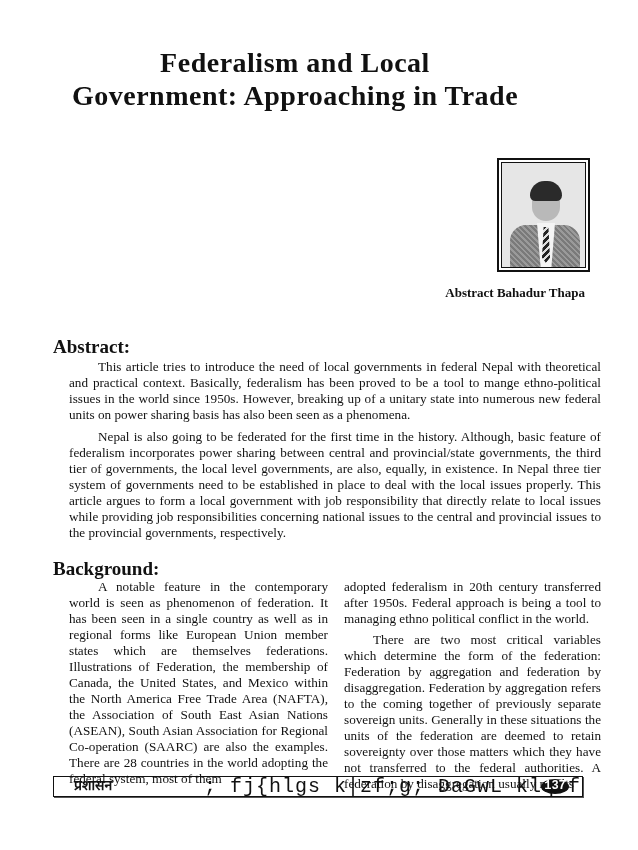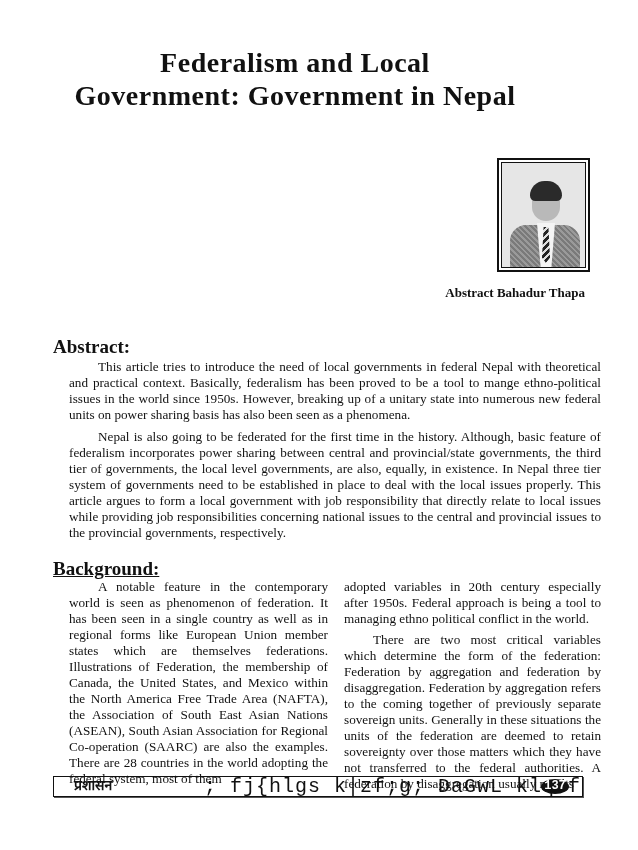--- a/index.html
+++ b/index.html
@@ -18,44 +18,44 @@
   .footer { position: absolute; left: 53px; top: 776px; width: 528px; height: 19px; border: 1.5px solid #111; box-shadow: 1px 1px 0 #555; font-family: Liberation Mono, monospace; }
   .footer-left { position: absolute; left: 20px; top: 0px; font-weight: bold; font-size: 14px; line-height: 19px; }
   .footer-center { position: absolute; left: 150px; top: 0px; font-size: 20px; line-height: 19px; letter-spacing: 1px; }
   .page-num { position: absolute; right: 13px; top: 2px; width: 28px; height: 15px; border-radius: 50%; background: #111; color: #fff; font-size: 12px; line-height: 15px; text-align: center; font-weight: bold; }
 </style>
 </head>
 <body>
 
 <div class="title">
   <div>Federalism and Local</div>
-  <div>Government: Government in Nepal</div>
+  <div>Government: Approaching in Trade</div>
 </div>
 
 <div class="photo-frame">
   <div class="photo-inner">
     <div class="ph-suit"></div>
     <div class="ph-shirt"></div>
     <div class="ph-tie"></div>
     <div class="ph-face"></div>
     <div class="ph-hair"></div>
   </div>
 </div>
 
 <div class="author">Abstract Bahadur Thapa</div>
 
 <div class="section-head" style="top:316px;">Abstract:</div>
 
 <p class="para" style="left:53px; top:343px; width:532px;">This article tries to introduce the need of local governments in federal Nepal with theoretical and practical context. Basically, federalism has been proved to be a tool to mange ethno-political issues in the world since 1950s. However, breaking up of a unitary state into numerous new federal units on power sharing basis has also been seen as a phenomena.</p>
 <p class="para" style="left:53px; top:413px; width:532px;">Nepal is also going to be federated for the first time in the history. Although, basic feature of federalism incorporates power sharing between central and provincial/state governments, the third tier of governments, the local level governments, are also, equally, in existence. In Nepal three tier system of governments need to be established in place to deal with the local issues properly. This article argues to form a local government with job responsibility that directly relate to local issues while providing job responsibilities concerning national issues to the central and provincial issues to the provincial governments, respectively.</p>
 
-<div class="section-head" style="top:538px;text-decoration:underline;">Background:</div>
+<div class="section-head" style="top:538px;">Background:</div>
 
 <p class="para" style="left:53px; top:563px; width:259px;">A notable feature in the contemporary world is seen as phenomenon of federation. It has been seen in a single country as well as in regional forms like European Union member states which are themselves federations. Illustrations of Federation, the membership of Canada, the United States, and Mexico within the North America Free Trade Area (NAFTA), the Association of South East Asian Nations (ASEAN), South Asian Association for Regional Co-operation (SAARC) are also the examples. There are 28 countries in the world adopting the federal system, most of them</p>
 
-<p class="para" style="left:328px; top:563px; width:257px; text-indent:0;">adopted variables in 20th century especially after 1950s. Federal approach is being a tool to managing ethno political conflict in the world.</p>
+<p class="para" style="left:328px; top:563px; width:257px; text-indent:0;">adopted federalism in 20th century transferred after 1950s. Federal approach is being a tool to managing ethno political conflict in the world.</p>
 <p class="para" style="left:328px; top:616px; width:257px;">There are two most critical variables which determine the form of the federation: Federation by aggregation and federation by disaggregation. Federation by aggregation refers to the coming together of previously separate sovereign units. Generally in these situations the units of the federation are deemed to retain sovereignty over those matters which they have not transferred to the federal authorities. A federation by disaggregation usually results</p>
 
 <div class="footer">
   <span class="footer-left">प्रशासन</span>
   <span class="footer-center">; fj{hlgs  k|zf;g; DaGwL klqsf</span>
   <span class="page-num">137</span>
 </div>
 
 </body></html>

